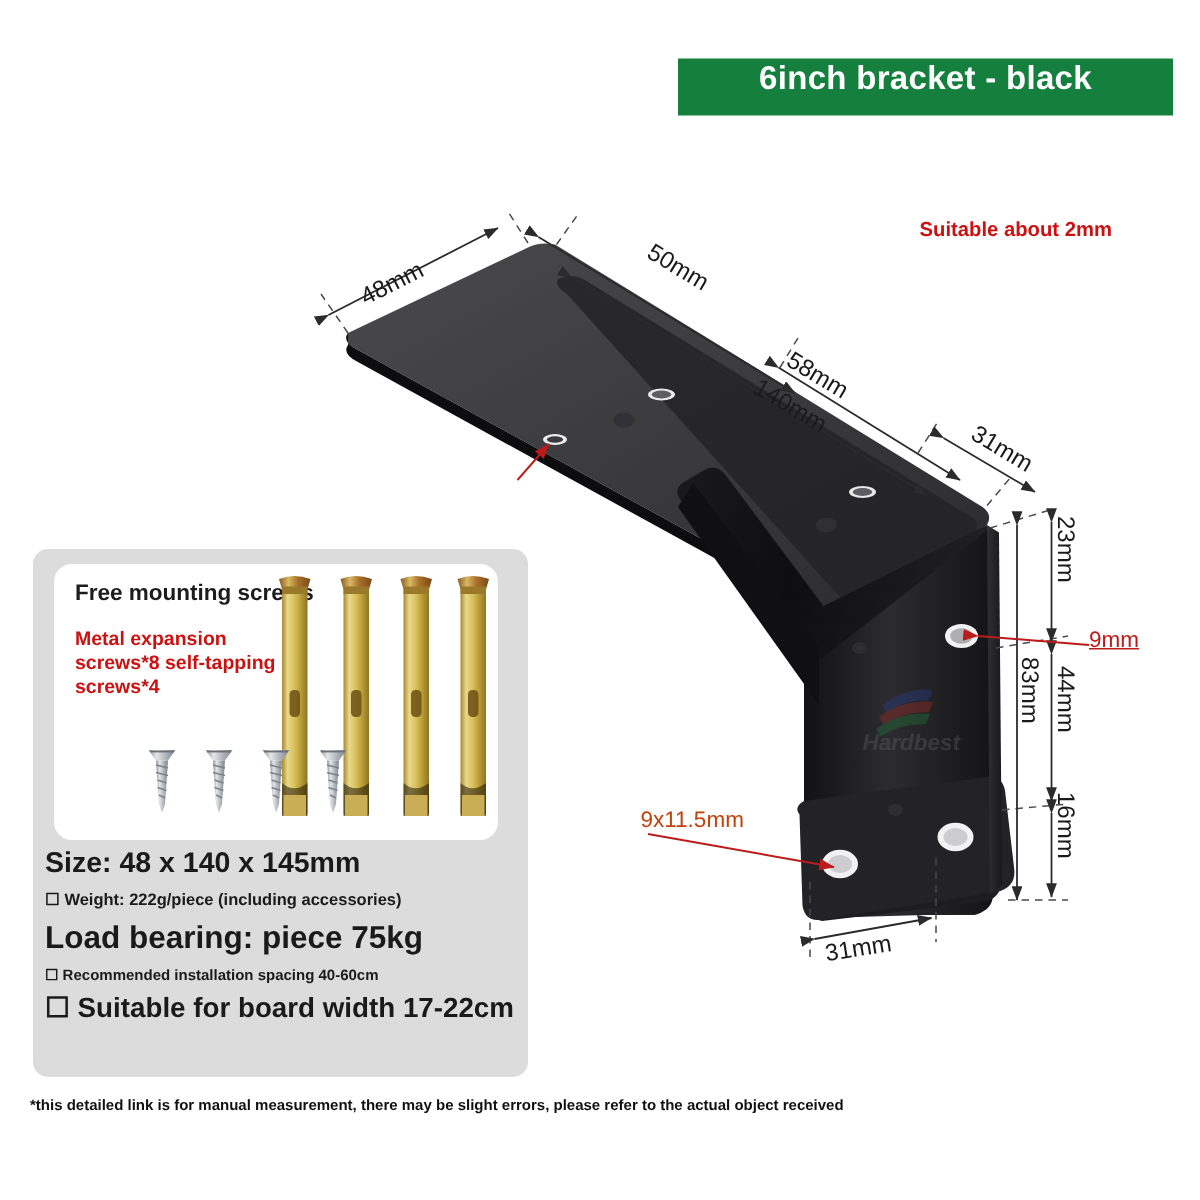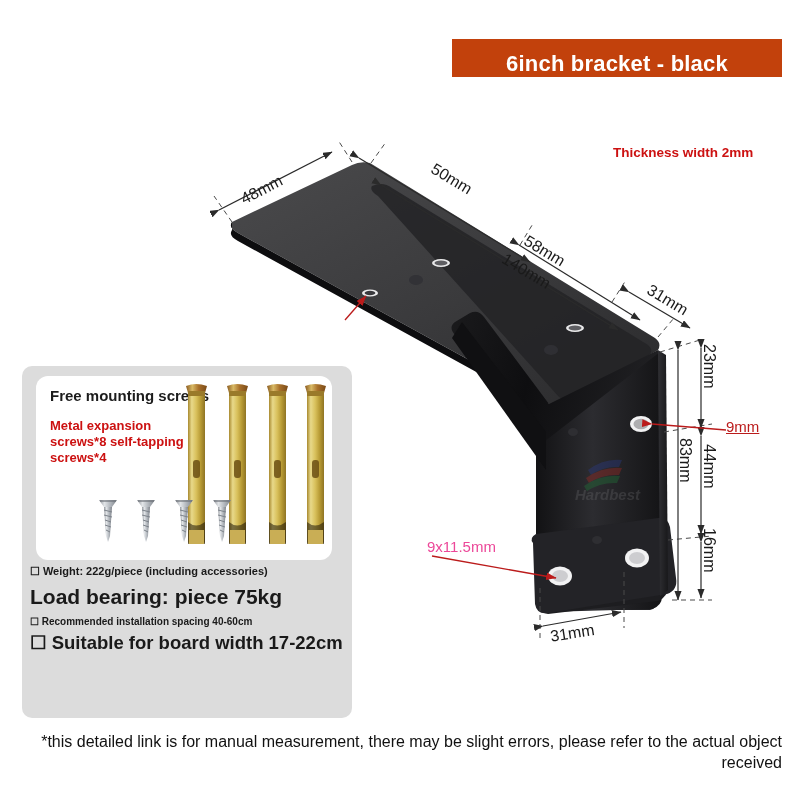--- a/index.html
+++ b/index.html
@@ -20,23 +20,23 @@
     overflow: hidden;
   }
 
   
   .title-banner {
     position: absolute;
     left: 452px;
     top: 39px;
     width: 330px;
     height: 38px;
-    background: #c2410c;
+    background: #15803d;
     display: flex;
-    align-items: flex-end;
+    align-items: flex-start;
     justify-content: center;
   }
   .title-banner .title-text {
     color: #ffffff;
     font-size: 22px;
     font-weight: bold;
     letter-spacing: 0.2px;
     white-space: nowrap;
   }
 
@@ -50,21 +50,21 @@
     white-space: nowrap;
   }
   #note-thickness { left: 613px; top: 145px; }
   #note-aperture {
     left: 283px; top: 296px;
     text-align: center;
     white-space: normal;
     width: 62px;
     font-size: 13px;
   }
-  #note-9x115 { left: 427px; top: 538px; font-size: 15px; font-weight: normal; color: #ec4899; text-align: center;}
+  #note-9x115 { left: 427px; top: 538px; font-size: 15px; font-weight: normal; color: #c2410c; text-align: center;}
   #note-9mm  { left: 726px; top: 418px; font-size: 15px; font-weight: normal; color: #bb1b1b; text-decoration: underline;}
 
   
   .dim {
     position: absolute;
     font-size: 16px;
     color: #1a1a1a;
     white-space: nowrap;
     transform-origin: left top;
   }
@@ -124,25 +124,24 @@
   .l-load   { font-size: 21px; font-weight: bold; line-height: 1.62; }
   .l-space  { font-size: 10px; font-weight: bold; line-height: 1.6; }
   .l-board  { font-size: 18.5px; font-weight: bold; line-height: 1.45; }
 
   
   .footer {
     position: absolute;
     left: 20px;
     top: 731px;
     width: 762px;
-    font-size: 16px;
-    font-weight: normal;
+    font-size: 10px;
+    font-weight: bold;
     color: #111111;
     line-height: 1.32;
-    text-align: right;
   }
 
   
   #stage {
     position: absolute;
     left: 0; top: 0;
     width: 800px; height: 800px;
   }
   .dimline { stroke: #2b2b2b; stroke-width: 1.2; fill: none; }
   .extline { stroke: #4a4a4a; stroke-width: 1; stroke-dasharray: 5 4; fill: none; }
@@ -295,21 +294,21 @@
       <path class="leader" marker-end="url(#arrowRed)" d="M432,556 L556,578"></path>
 
       <path class="leader" marker-end="url(#arrowRed)" d="M345,320 L366,296"></path>
     </g>
   </svg>
 
   <div class="title-banner">
     <span class="title-text">6inch bracket - black</span>
   </div>
 
-  <div class="red-note" id="note-thickness">Thickness width 2mm</div>
+  <div class="red-note" id="note-thickness">Suitable about 2mm</div>
   <div class="red-note" id="note-9x115">9x11.5mm</div>
   <div class="red-note" id="note-9mm">9mm</div>
 
   <div class="dim" style="left:238px; top:192px; transform: rotate(-27deg);">48mm</div>
 
   <div class="dim" style="left:437px; top:160px; transform: rotate(31deg);">50mm</div>
 
   <div class="dim" style="left:530px; top:232px; transform: rotate(31deg);">58mm</div>
 
   <div class="dim" style="left:508px; top:250px; transform: rotate(31deg);">140mm</div>
@@ -416,20 +415,21 @@
               <path d="M-3,20 L3,22"></path>
             <path d="M-3,25 L3,27"></path>
               <path d="M-2,30 L2,32"></path>
           </g>
         </g>
       </g>
     </svg>
   </div>
 
   <div class="spec-lines">
+    <p class="l l-size">Size: 48 x 140 x 145mm</p>
     <p class="l l-weight">☐ Weight: 222g/piece (including accessories)</p>
     <p class="l l-load">Load bearing: piece 75kg</p>
     <p class="l l-space">☐ Recommended installation spacing 40-60cm</p>
     <p class="l l-board">☐ Suitable for board width 17-22cm</p>
   </div>
 
   <div class="footer">*this detailed link is for manual measurement, there may be slight errors, please refer to the actual object received</div>
 
 </div>
 

